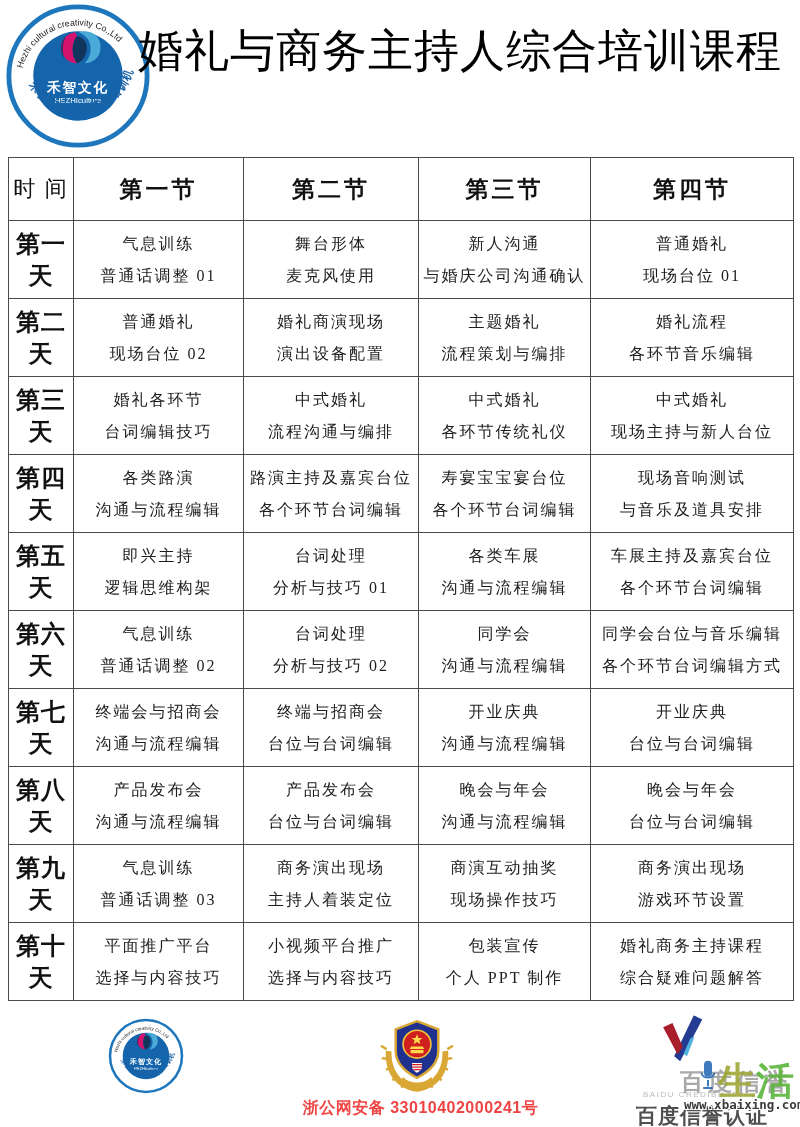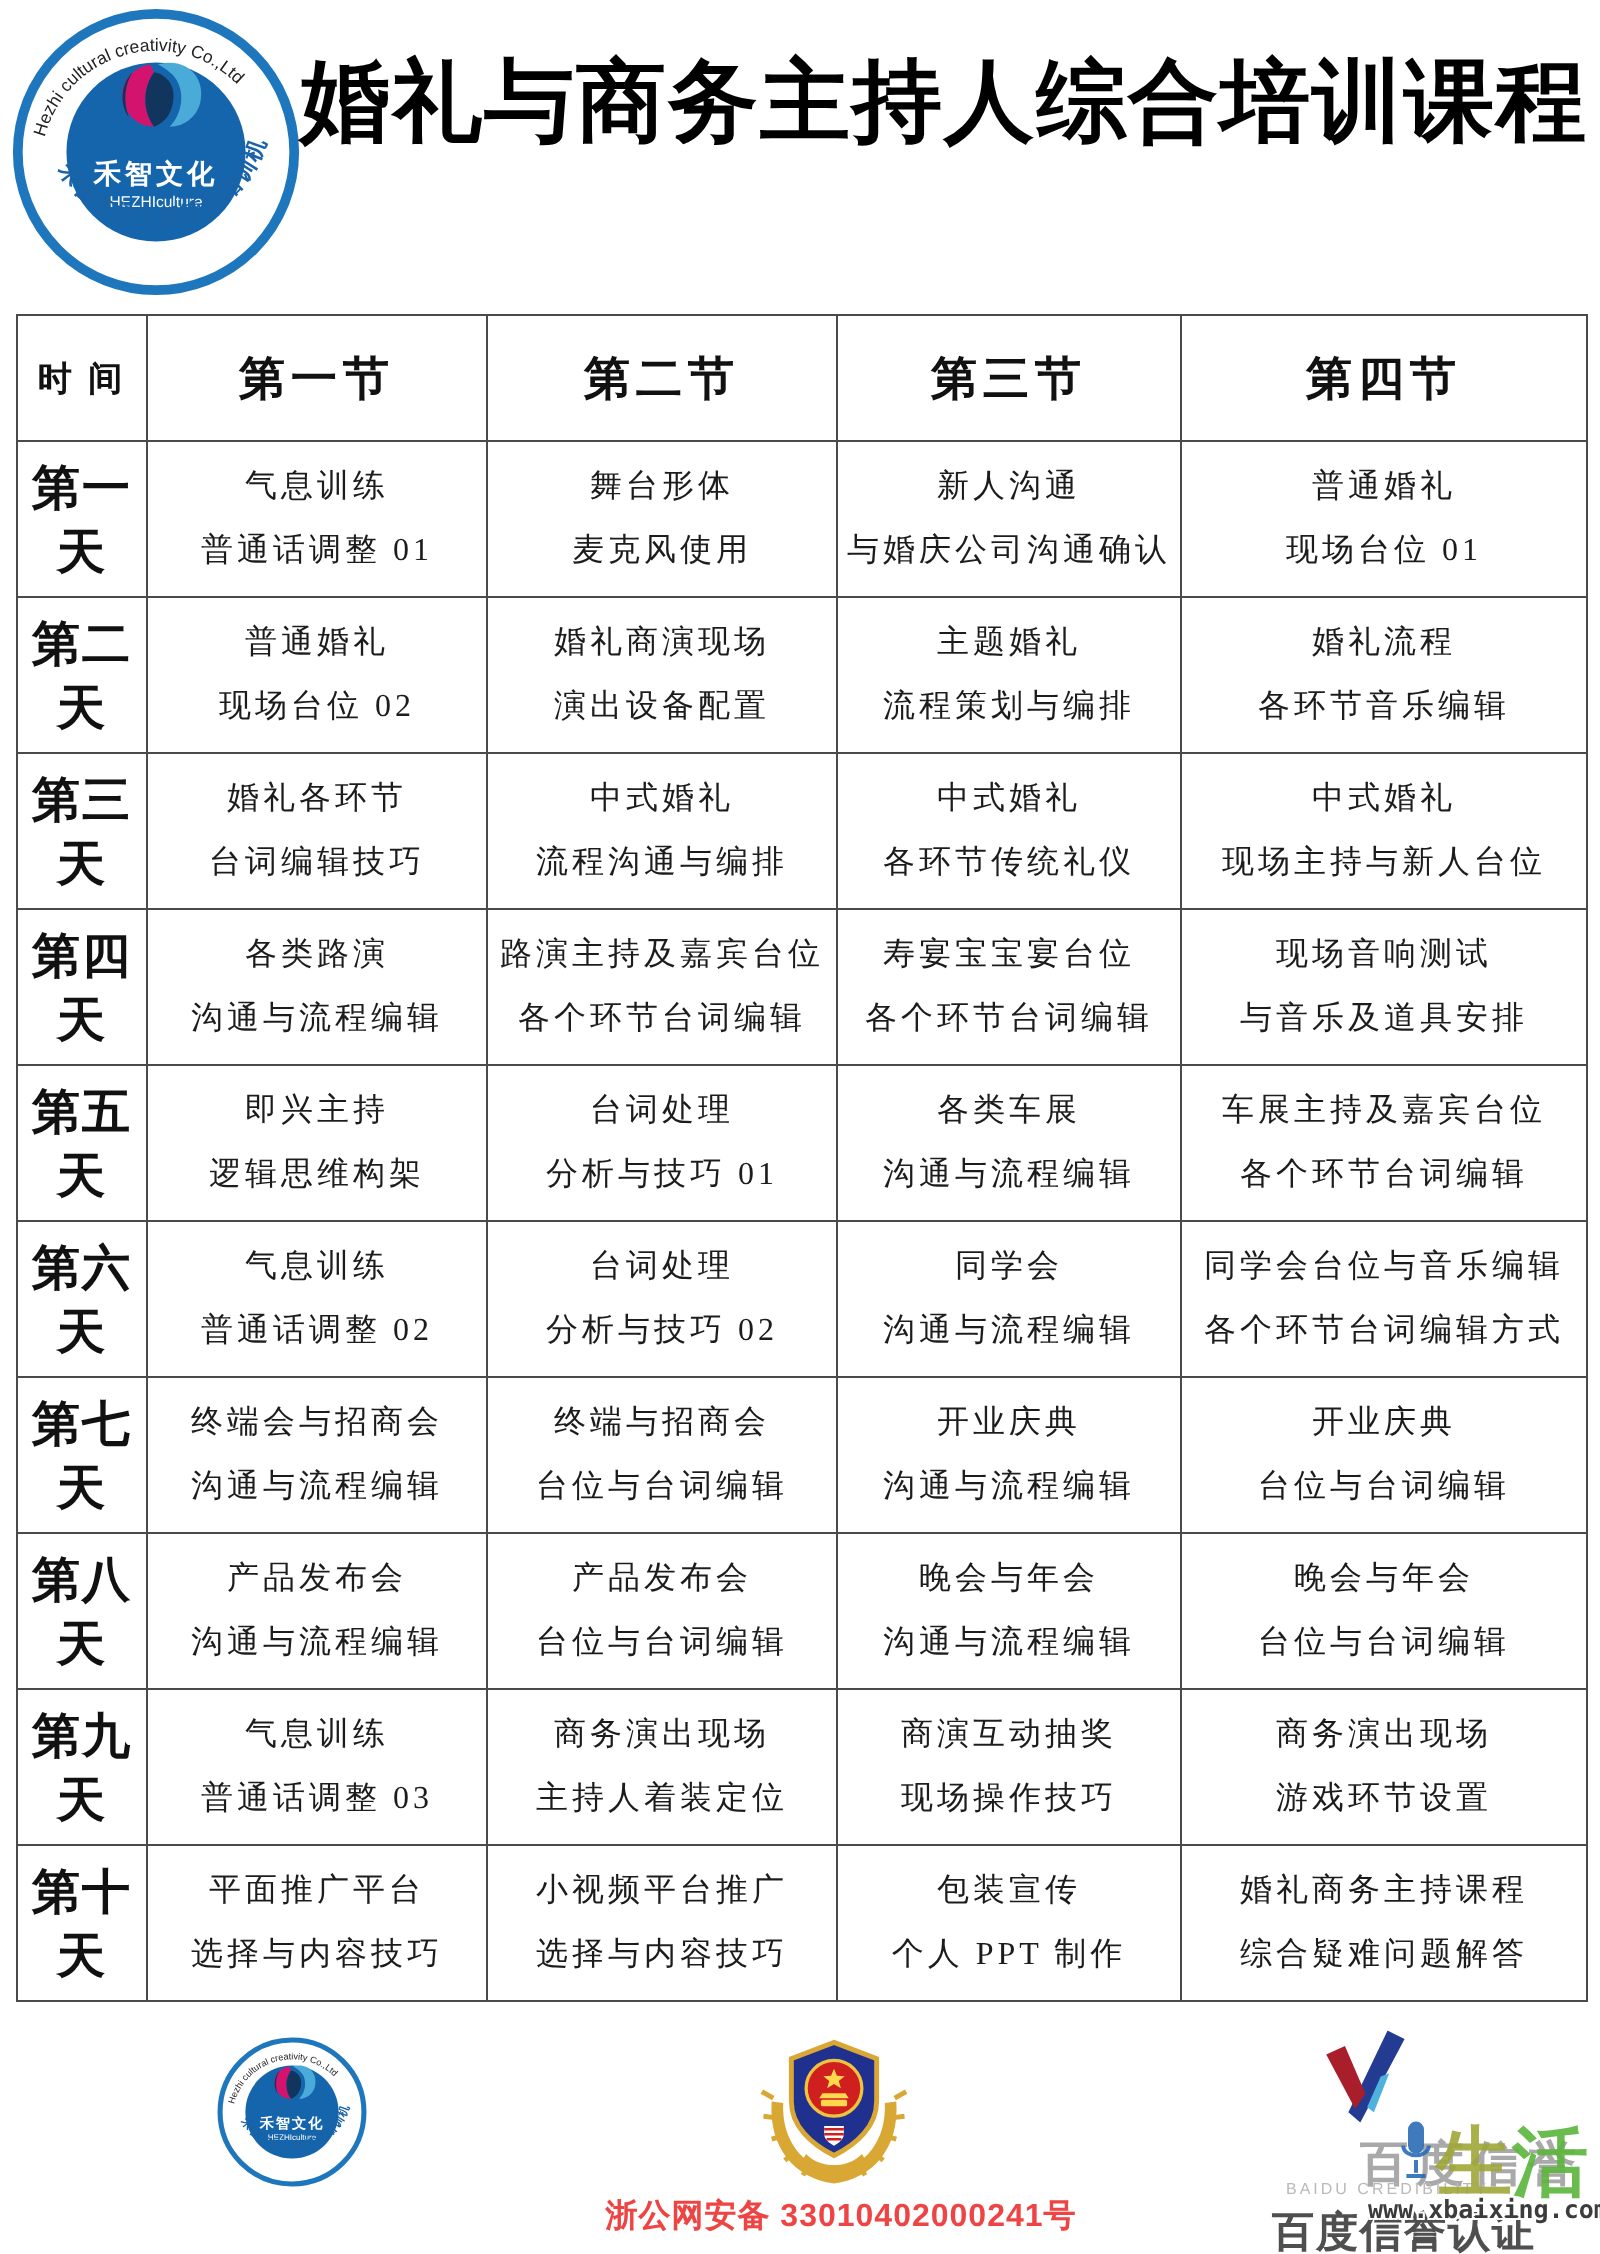--- a/index.html
+++ b/index.html
@@ -4,39 +4,39 @@
 <style>
   html,body{margin:0;padding:0;background:#e8e8e8;}
   .page{
     position:relative;width:800px;height:1127px;background:#ffffff;
     margin:0 auto;overflow:hidden;
     font-family:"Liberation Sans", sans-serif;color:#1a1a1a;
   }
   
   .header-logo{position:absolute;left:5px;top:3px;width:146px;height:146px;}
   .page-title{
-    position:absolute;left:150px;top:16px;width:610px;height:70px;
+    position:absolute;left:138px;top:16px;width:610px;height:70px;
     font-family:"Liberation Serif", serif;
-    font-size:45px;font-weight:700;letter-spacing:1px;
+    font-size:45px;font-weight:400;letter-spacing:1px;
     text-align:center;line-height:70px;color:#000;white-space:nowrap;
   }
   
   table.schedule{
     position:absolute;left:8px;top:157px;width:785px;
     border-collapse:collapse;table-layout:fixed;
     font-family:"Liberation Serif", serif;
   }
   table.schedule td,table.schedule th{
     border:1px solid #4a4a4a;text-align:center;vertical-align:middle;
     padding:0;overflow:hidden;
   }
   tr.head-row{height:63px;}
   tr.day-row{height:78px;}
   .col-head{font-size:23px;font-weight:600;letter-spacing:3px;color:#111;}
-  .time-head{font-size:17px;font-weight:700;letter-spacing:2px;color:#111;}
+  .time-head{font-size:22px;font-weight:400;letter-spacing:2px;color:#111;}
   td.day{font-size:24px;font-weight:600;letter-spacing:1px;color:#111;}
   td.cell{
     font-size:16px;letter-spacing:2px;line-height:2.0;color:#1c1c1c;
     white-space:pre-line;
   }
   
   .footer-logo{position:absolute;left:108px;top:1018px;width:76px;height:76px;}
   .copyright{
     position:absolute;left:28px;top:1099px;width:240px;text-align:center;
     font-size:15px;color:#8a8a8a;letter-spacing:0.5px;

